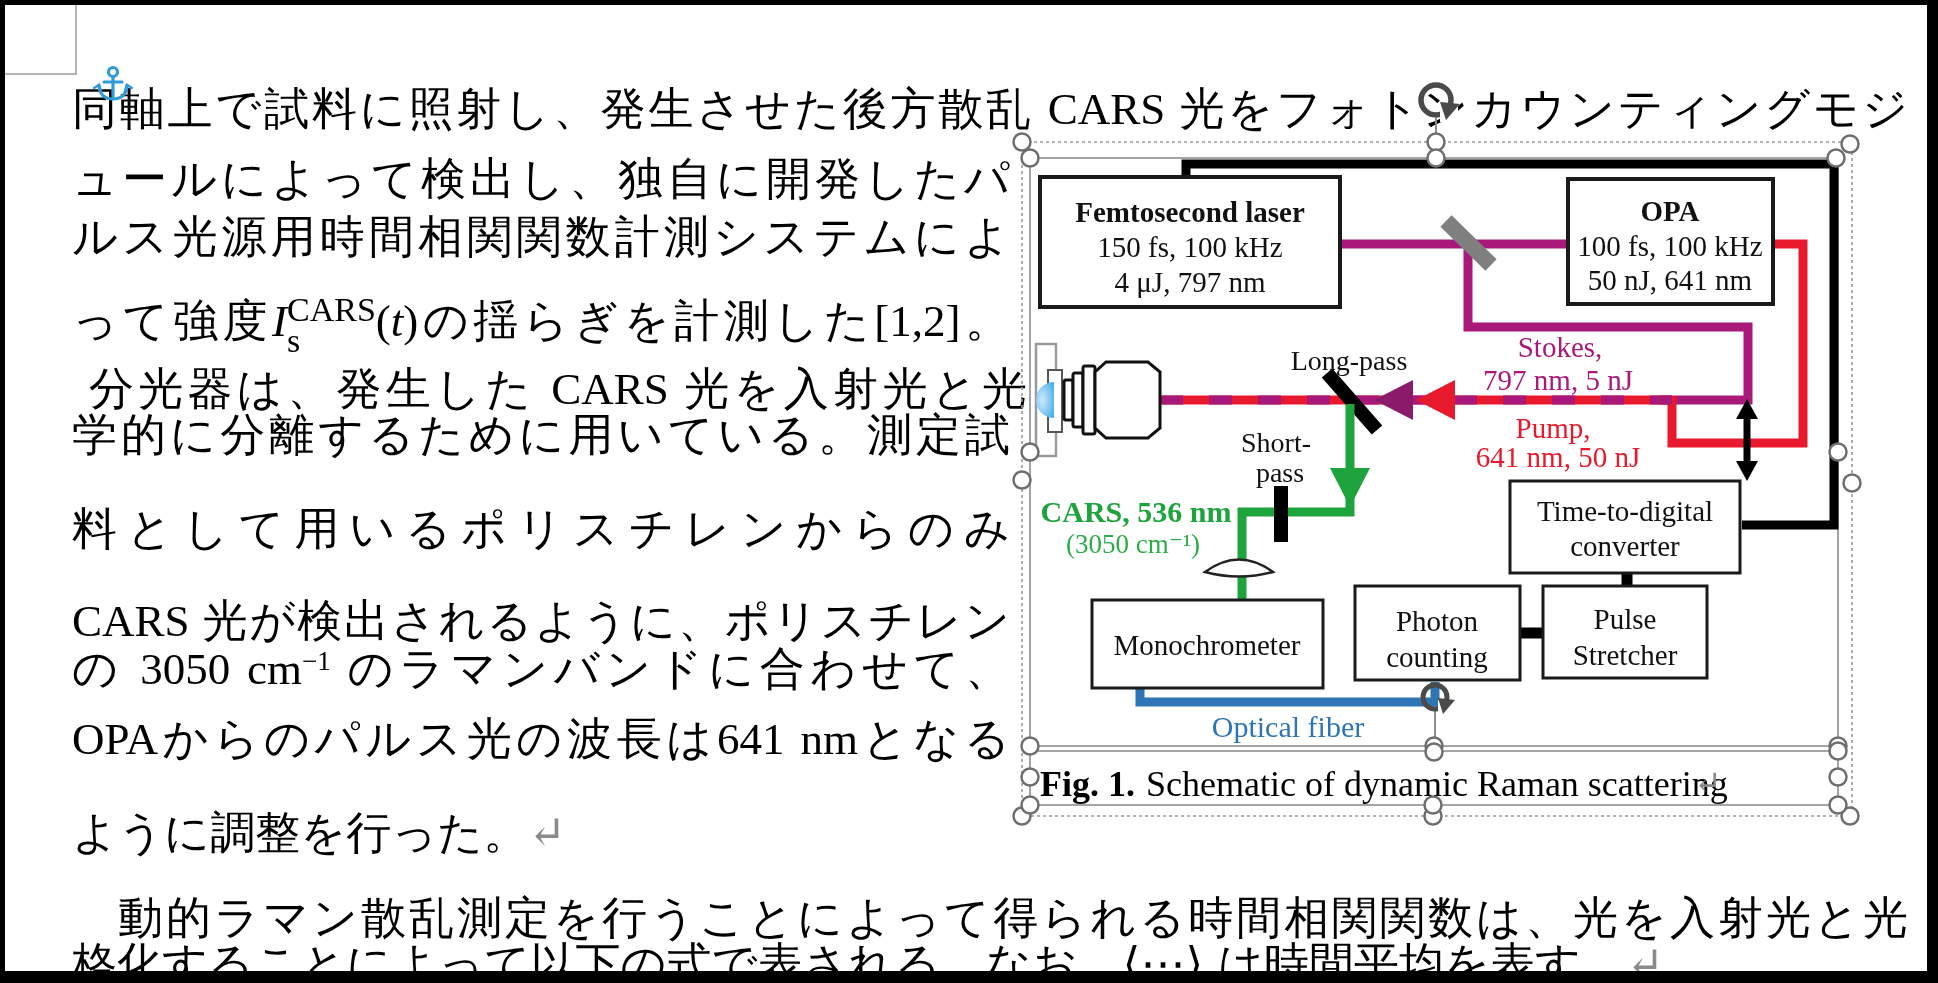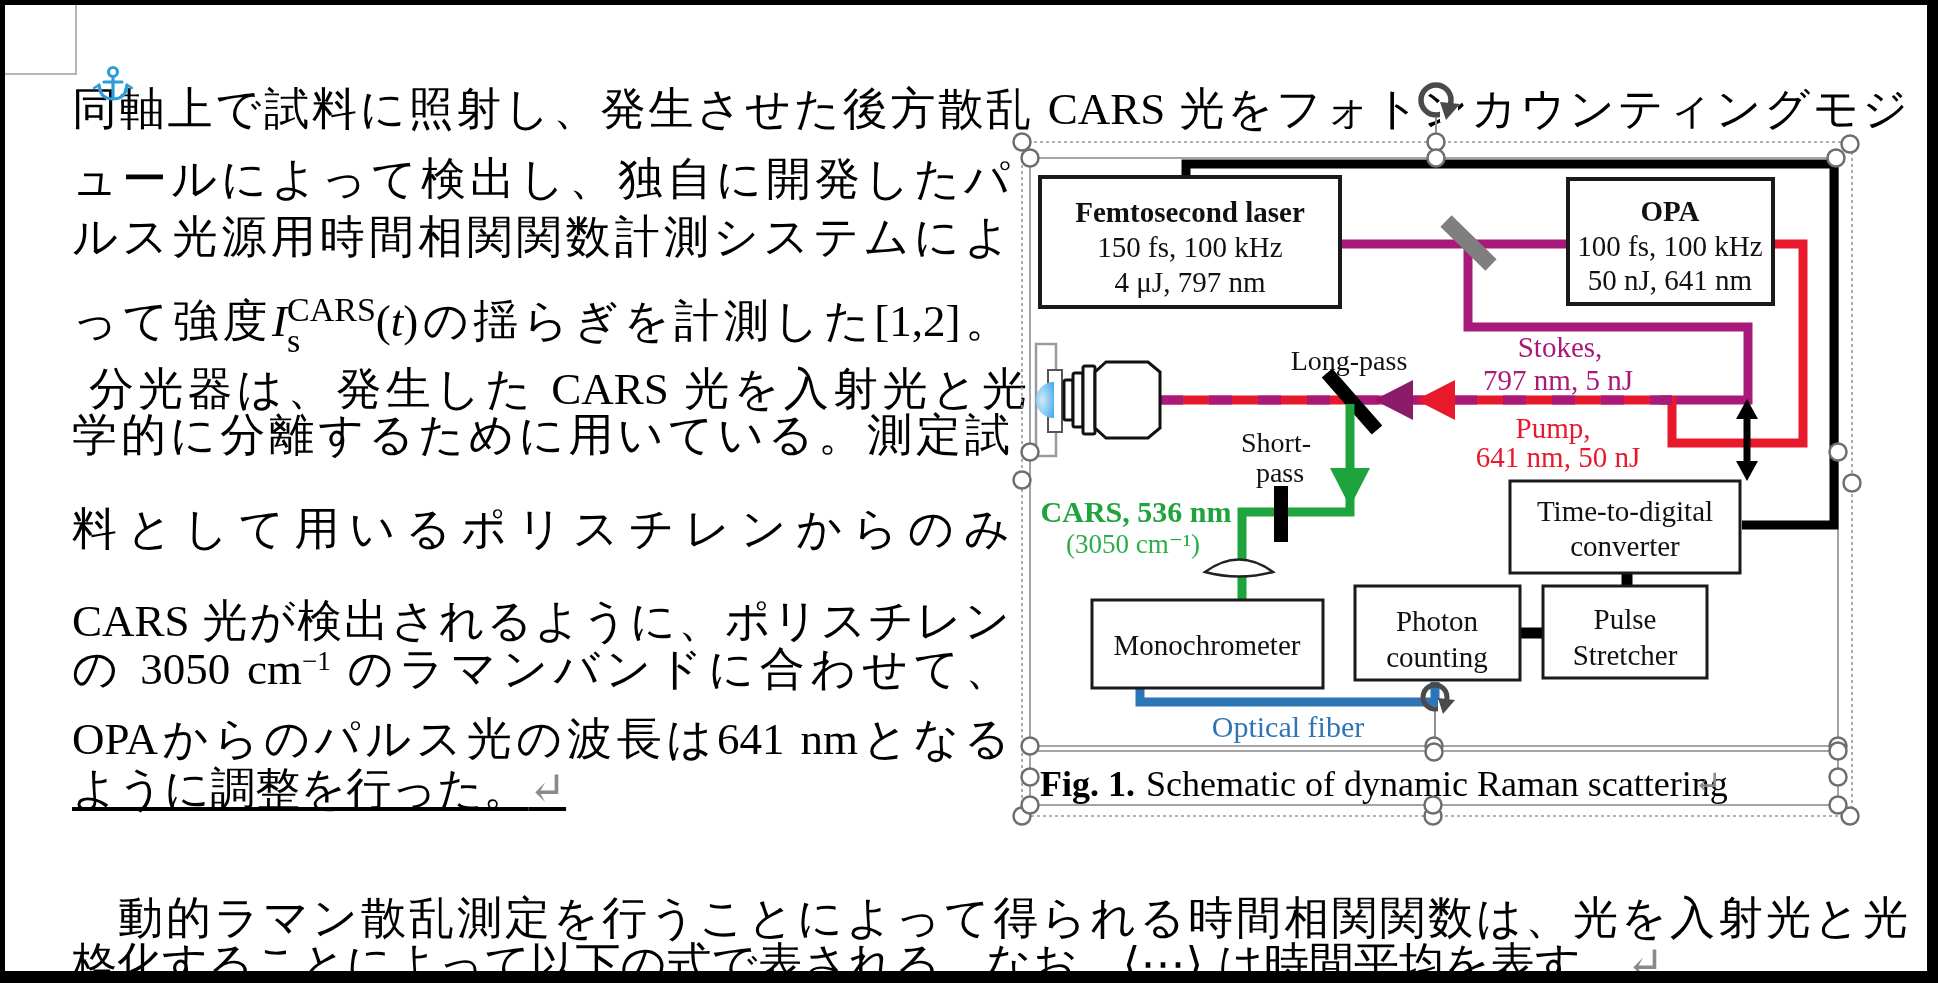--- a/index.html
+++ b/index.html
@@ -37,21 +37,21 @@
     <span>って強度</span><i>I</i><span class="stack"><span>CARS</span><span>s</span></span><span>(</span><i>t</i><span>)の揺らぎを計測した[1,2]。</span>
   </div>
   <div class="tline just" style="top:364px;margin-left:17px;">分光器は、発生した CARS 光を入射光と光</div>
   <div class="tline just" style="top:410px;">学的に分離するために用いている。測定試</div>
   <div class="tline just" style="top:504px;">料として用いるポリスチレンからのみ</div>
   <div class="tline just" style="top:596px;">CARS 光が検出されるように、ポリスチレン</div>
   <div class="tline just" style="top:644px;">
     <span>の 3050 cm</span><sup class="inl" style="font-style:normal">−1</sup><span> のラマンバンドに合わせて、</span>
   </div>
   <div class="tline just" style="top:714px;">OPAからのパルス光の波長は641 nmとなる</div>
-  <div class="tline" style="top:764px;text-decoration:underline;">
+  <div class="tline" style="top:808px;">
     <span>ように調整を行った。</span><span class="pilcrow">↵</span>
   </div>
   <div class="tline wide" style="top:893px;text-indent:46px;">動的ラマン散乱測定を行うことによって得られる時間相関関数は、光を入射光と光</div>
   <div class="tline" style="top:939px;">
     <span>格化することによって以下の式で表される。なお、⟨⋯⟩</span><sub class="inl">T</sub><span>は時間平均を表す。</span><span class="pilcrow">↵</span>
   </div>
 
   <svg id="fig" width="1938" height="983" viewBox="0 0 1938 983" style="position:absolute;left:0;top:0;">
     <defs>
       <radialGradient id="domeg" cx="35%" cy="50%" r="75%">

